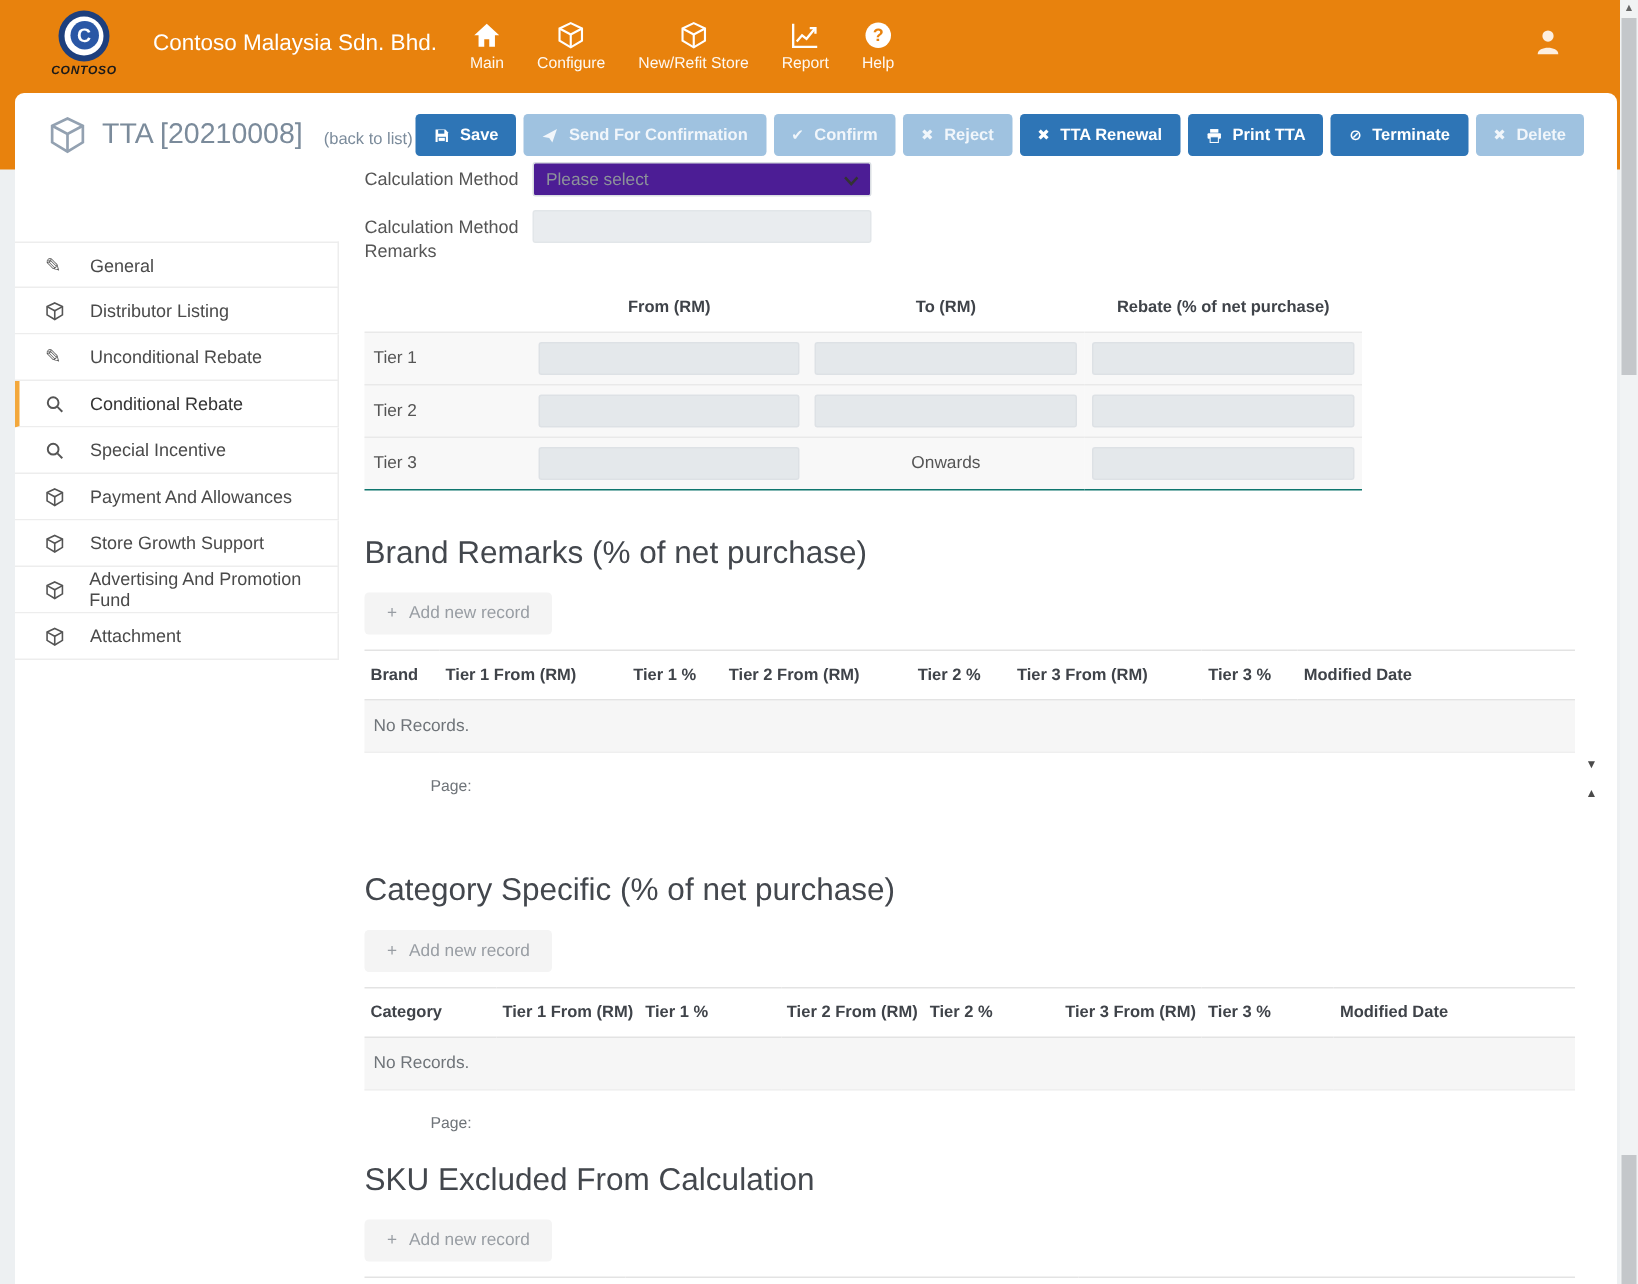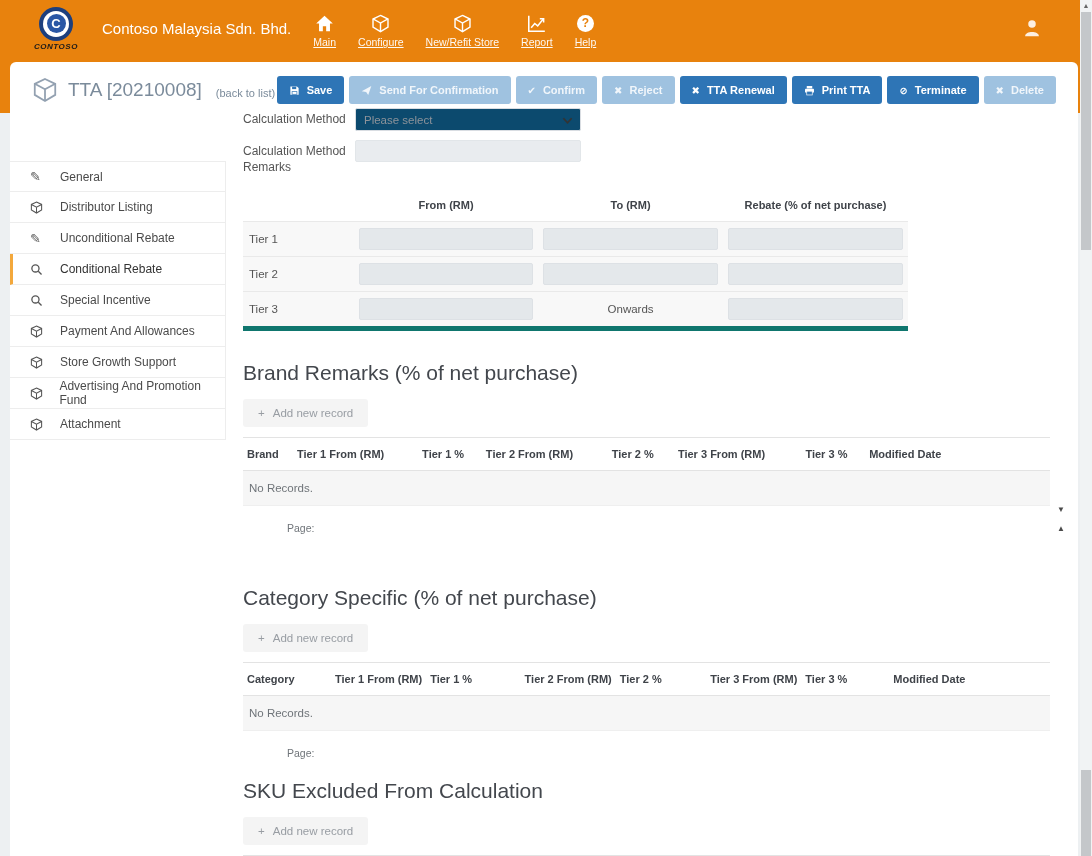--- a/index.html
+++ b/index.html
@@ -18,21 +18,21 @@
   .logo { margin-left:30px; width:52px; display:flex; flex-direction:column; align-items:center; }
   .logo-circle { width:34px; height:34px; border-radius:50%; background:#1d3f7d; display:flex; align-items:center; justify-content:center; }
   .logo-circle-mid { width:26px; height:26px; border-radius:50%; background:#fff; display:flex; align-items:center; justify-content:center; }
   .logo-circle-in { width:19px; height:19px; border-radius:50%; background:#2a57a5; color:#fff; font-size:13px; font-weight:bold; display:flex; align-items:center; justify-content:center; }
   .logo-text { font-size:8px; font-weight:bold; font-style:italic; color:#1a1a1a; letter-spacing:.5px; margin-top:1px; }
   .brand { color:#fff; font-size:15px; margin-left:20px; margin-right:22px; }
   .nav { display:flex; align-items:flex-start; gap:22px; margin-top:4px; }
   .nav-item { display:flex; flex-direction:column; align-items:center; color:#fff; cursor:pointer; }
   .nav-item .nico { height:20px; display:flex; align-items:center; }
   .nav-item svg { width:19px; height:19px; }
-  .nav-label { font-size:10.5px; margin-top:3px; color:rgba(255,255,255,.95); white-space:nowrap;text-decoration:underline; }
+  .nav-label { font-size:10.5px; margin-top:3px; color:rgba(255,255,255,.95); white-space:nowrap; }
   .help-circle { width:17px; height:17px; border-radius:50%; background:#fff; color:#E8820D; font-weight:bold; font-size:12px; display:flex; align-items:center; justify-content:center; }
   .user-box { position:absolute; right:38px; top:18px; }
   .user-box svg { width:20px; height:20px; }
 
   
   .scrollbar { position:absolute; right:0; top:0; width:12px; height:856px; background:#f1f3f4; z-index:50; }
   .sb-arrow { position:absolute; left:0; top:2px; width:12px; text-align:center; font-size:7px; color:#666; }
   .sb-thumb-top { position:absolute; left:1px; top:12px; width:10px; height:238px; background:#c4c7ca; }
   .sb-thumb-bottom { position:absolute; left:1px; top:770px; width:10px; height:86px; background:#c4c7ca; }
 
@@ -57,31 +57,31 @@
   .side-item { display:flex; align-items:center; height:31px; padding-left:20px; gap:15px; border-bottom:1px solid #ededed; border-right:1px solid #ededed; font-size:12px; color:#4a4a4a; cursor:pointer; background:#fff; }
   .side-item:first-child { border-top:1px solid #ededed; }
   .side-item .sico { width:15px; display:flex; align-items:center; color:#555; font-size:13px; }
   .side-item .sico svg { width:13px; height:13px; }
   .side-item.active { border-left:3px solid #f3a83c; padding-left:17px; color:#333; }
 
   
   .main { position:absolute; left:233px; top:46px; width:807px; }
   .form-row { display:flex; margin-bottom:9px; }
   .form-label { width:112px; font-size:12px; color:#555; padding-top:4px; line-height:1.3; }
-  .select-box { position:relative; width:226px; height:23px; background:#0c4a6e; border:1px solid #d9dde2; border-radius:2px; font-size:11.5px; color:#8d939a; display:flex; align-items:center; padding:0 24px 0 8px; cursor:pointer; }
+  .select-box { position:relative; width:226px; height:23px; background:#4c1d95; border:1px solid #d9dde2; border-radius:2px; font-size:11.5px; color:#8d939a; display:flex; align-items:center; padding:0 24px 0 8px; cursor:pointer; }
   .select-box svg { position:absolute; right:7px; top:7px; width:11px; height:9px; color:#333; }
   .gray-input { width:226px; height:22px; background:#e9ecef; border:1px solid #e2e6e9; border-radius:2px; font-family:inherit; font-size:11.5px; padding:0 8px; color:#555; }
 
   
   .tier-table { border-collapse:collapse; width:665px; margin-top:16px; }
   .tier-table th { font-size:11px; font-weight:bold; color:#3f4349; padding:8px 4px 10px 4px; text-align:center; }
   .tier-table th:first-child { width:111px; }
   .tier-table td { padding:6px 5px; }
   .tier-table tbody tr { background:#f8f8f8; border-top:1px solid #e9e9e9; }
-  .tier-table tbody tr:last-child { border-bottom:5px solid #0f766e; }
+  .tier-table tbody tr:last-child { border-bottom:1px solid #0f766e; }
   .tier-label { font-size:11.5px; color:#555; padding-left:6px !important; }
   .tier-input { width:100%; height:22px; background:#e4e8eb; border:1px solid #dde1e5; border-radius:2px; }
   .onwards { text-align:center; font-size:11.5px; color:#555; }
 
   
   .section-title { font-size:21px; font-weight:300; color:#43474d; margin-top:30px; margin-bottom:14px; }
   .add-btn { display:inline-flex; align-items:center; gap:8px; background:#f4f4f4; border:none; border-radius:3px; color:#989da3; font-size:11.5px; font-family:inherit; padding:8px 15px; margin-bottom:10px; cursor:pointer; }
   .data-table { width:100%; border-collapse:collapse; }
   .data-table th { text-align:left; font-size:11px; font-weight:bold; color:#3f4349; padding:10px 4px; border-top:1px solid #e3e3e3; border-bottom:1px solid #e3e3e3; white-space:nowrap; }
   .data-table td.empty { background:#f6f6f6; font-size:11.5px; color:#6f7479; padding:11px 6px; border-bottom:1px solid #efefef; }

